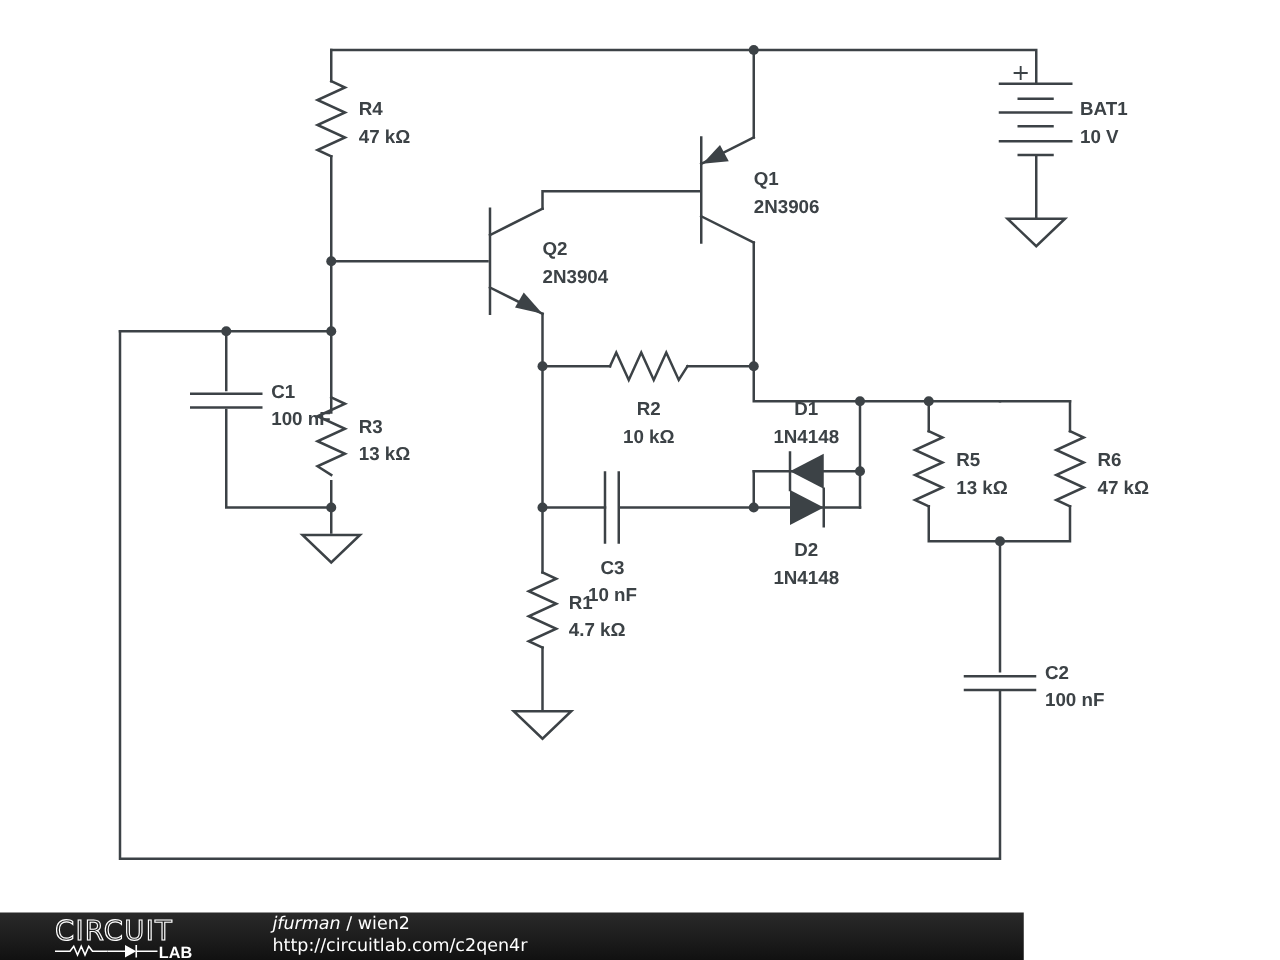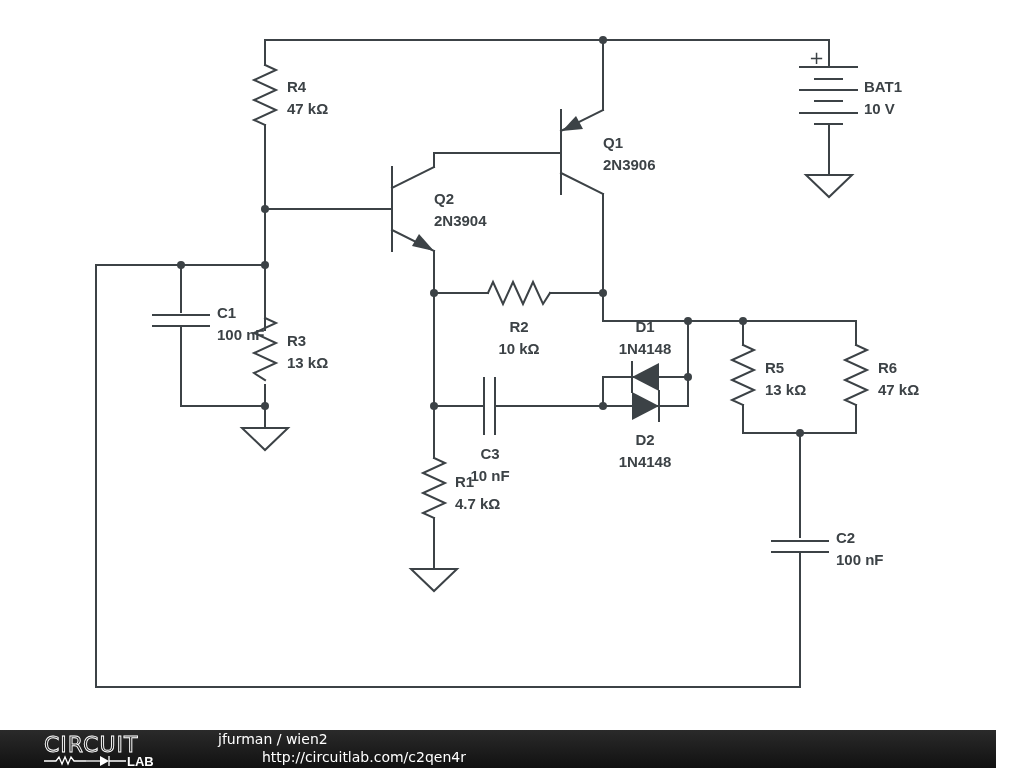--- a/index.html
+++ b/index.html
@@ -3,28 +3,28 @@
 <meta charset="utf-8">
 <style>
   html, body { margin: 0; padding: 0; background: #ffffff; }
   body { width: 1024px; height: 768px; position: relative; overflow: hidden; font-family: "Liberation Sans", sans-serif; }
   #schematic { position: absolute; left: 0; top: 0; width: 1024px; height: 730px; }
   .w { stroke: #3c4246; stroke-width: 2; fill: none; stroke-linecap: square; }
   .dot { fill: #3c4246; }
   .tri { fill: #3c4246; }
   .lbl { font-family: "Liberation Sans", sans-serif; font-weight: bold; font-size: 15px; fill: #3c4246; }
   .plus { font-family: "DejaVu Sans", sans-serif; font-size: 18px; fill: #3c4246; }
-  #footer { position: absolute; left: 0; top: 730px; width: 996px; height: 38px; background: linear-gradient(#2a2a2a, #111111); color: #fff; }
+  #footer { position: absolute; left: 0; top: 730px; width: 819px; height: 38px; background: linear-gradient(#2a2a2a, #111111); color: #fff; }
   #logo { position: absolute; left: 42px; top: 1px; width: 140px; height: 36px; }
   .logo-text { font-family: "DejaVu Sans", sans-serif; font-size: 22px; fill: none; stroke: #ffffff; stroke-width: 0.9; letter-spacing: 1px; }
   .logo-lab { font-family: "Liberation Sans", sans-serif; font-weight: bold; font-size: 13px; fill: #ffffff; }
   #author-line { position: absolute; left: 218px; top: 1px; font-family: "DejaVu Sans", sans-serif; font-size: 14px; color: #fff; white-space: nowrap; }
-  #author-line .author { }
+  #author-line .author { font-style: italic; }
   #author-line .proj { font-weight: normal; }
-  #url-line { position: absolute; left: 218px; top: 19px; font-family: "DejaVu Sans", sans-serif; font-size: 14px; color: #fff; white-space: nowrap; margin-left: 44px; }
+  #url-line { position: absolute; left: 218px; top: 19px; font-family: "DejaVu Sans", sans-serif; font-size: 14px; color: #fff; white-space: nowrap; }
 </style>
 </head>
 <body>
 
 <svg id="schematic" viewBox="0 0 1024 730">
 
   <g>
     <path class="w" d="M265 40 H829 V67"></path>
     <path class="w" d="M265 40 V65"></path>
     <path class="w" d="M265 125 V330"></path>

